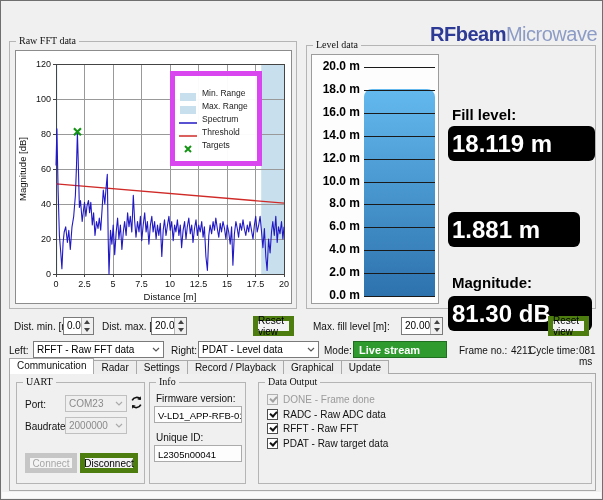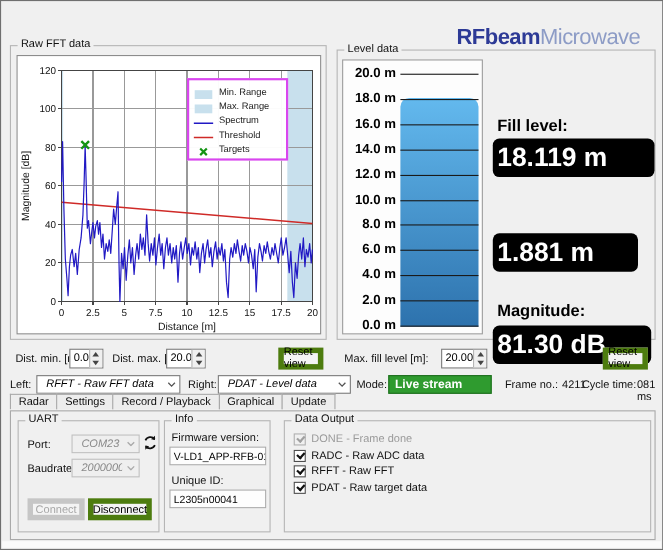--- a/index.html
+++ b/index.html
@@ -9,55 +9,55 @@
 
   
   .titlebar { position:absolute; left:0; top:0; width:601px; height:22px; background:#f0f0f0; border-bottom:1px solid #d9d9d9; display:flex; align-items:center; }
   .titlebar .app-icon { margin-left:6px; width:14px; height:14px; }
   .title-text { font-size:9px; color:#222; margin-left:6px; }
   .win-btns { margin-left:auto; display:flex; }
   .win-btn { width:30px; height:21px; display:flex; align-items:center; justify-content:center; font-size:11px; color:#444; }
 
   
   .groupbox { position:absolute; border:1px solid #b5b5b5; }
-  .groupbox > .gb-label { position:absolute; top:-7px; left:6px; background:#f0f0f0; padding:0 3px; font-size:10px; color:#111; }
+  .groupbox > .gb-label { position:absolute; top:-7px; left:6px; background:#f0f0f0; padding:0 3px; font-size:10px; color:#111;font-family:Liberation Serif, serif; }
 
   
   .chart-panel { position:absolute; left:5px; top:8px; width:277px; height:254px; background:#fff; border:1px solid #8c8c8c; }
-  .fft-legend { position:absolute; left:154px; top:20px; width:92px; background:rgba(255,255,255,0.96); border:2px solid #d946ef; padding:3px 4px; z-index:5; }
+  .fft-legend { position:absolute; left:154px; top:20px; width:92px; background:rgba(255,255,255,0.96); border:5px solid #d946ef; padding:10px 4px; z-index:5; }
   .legend-row { display:flex; align-items:center; height:13px; }
   .legend-row .sw { width:18px; height:10px; margin-right:5px; flex:0 0 18px; }
   .legend-row .lbl { font-size:8.5px; color:#222; }
 
   
   .level-inner { position:absolute; left:4px; top:8px; width:128px; height:250px; background:#fdfdfd; border:1px solid #9c9c9c; }
   .lv-tick-label { position:absolute; left:0; width:48px; text-align:right; font-size:12px; font-weight:bold; color:#000; }
   .lv-line { position:absolute; left:52px; width:71px; height:1px; background:#1a1a1a; }
   .lv-bar { position:absolute; left:52px; width:71px; border-radius:8px 8px 0 0; background:linear-gradient(to bottom,#63b9ee 0%, #4499d2 45%, #2d72ad 100%); }
 
   .readout-label { position:absolute; left:145px; font-size:15px; font-weight:bold; color:#000; }
   .readout-box { position:absolute; left:141px; height:35px; background:#000; border-radius:6px; color:#fff; font-size:24px; font-weight:bold; display:flex; align-items:center; padding-left:4px; }
 
   
-  .logo { position:absolute; top:22px; right:20px; font-size:20px; letter-spacing:-0.5px; }
+  .logo { position:absolute; top:22px; right:5px; font-size:20px; letter-spacing:-0.5px; }
   .logo .p1 { font-weight:bold; color:#2d3a96; }
   .logo .p2 { color:#8d9cc6; }
 
   
   .ctl-label { position:absolute; font-size:10px; color:#111; }
   .spinbox { position:absolute; height:18px; background:#fff; border:1px solid #7a7a7a; display:flex; }
   .spin-val { flex:1; font-size:10px; color:#000; padding:2px 0 0 3px; }
   .spin-btns { width:13px; border-left:1px solid #b5b5b5; display:flex; flex-direction:column; background:#f0f0f0; }
   .spin-btn { flex:1; display:flex; align-items:center; justify-content:center; }
   .tri-up { width:0; height:0; border-left:3px solid transparent; border-right:3px solid transparent; border-bottom:4px solid #444; }
   .tri-dn { width:0; height:0; border-left:3px solid transparent; border-right:3px solid transparent; border-top:4px solid #444; }
   .btn { position:absolute; background:#f4f4f4; border:5px solid #4d7c0f; font-size:10px; color:#000; display:flex; align-items:center; justify-content:center; }
 
   .combo { position:absolute; height:17px; background:#fff; border:1px solid #7a7a7a; display:flex; align-items:center; }
-  .combo .cb-text { flex:1; font-size:10px; color:#000; padding-left:8px; white-space:nowrap; overflow:hidden;font-style:italic; }
+  .combo .cb-text { flex:1; font-size:10px; color:#000; padding-left:3px; white-space:nowrap; overflow:hidden; }
   .combo .cb-arrow { width:15px; display:flex; align-items:center; justify-content:center; }
   .combo.disabled { background:#efefef; border-color:#c0c0c0; }
   .combo.disabled .cb-text { color:#8a8a8a; }
 
   .mode-box { position:absolute; left:352px; top:340px; width:94px; height:17px; border:1px solid #1f6e1f; color:#fff; font-weight:bold; font-size:11px; display:flex; align-items:center; padding-left:5px; }
 
   
   .tabstrip { position:absolute; left:8px; top:357px; display:flex; align-items:flex-end; z-index:3; }
   .tab { border:1px solid #a9a9a9; border-bottom:none; background:#ededed; height:14px; font-size:10px; color:#111; padding:1px 7px 0 7px; margin-right:-1px; }
   .tab.active { background:#fff; height:16px; position:relative; z-index:4; }
@@ -274,20 +274,21 @@
       </span>
   </div>
   <span class="ctl-label" style="left:323px; top:344px;">Mode:</span>
   <div class="mode-box" id="mode-box" style="background: rgb(47, 155, 47);">Live stream</div>
   <span class="ctl-label" style="left:458px; top:344px;">Frame no.:</span>
   <span class="ctl-label" style="left:510px; top:344px;">4211</span>
   <span class="ctl-label" style="left:528px; top:344px;">Cycle time:</span>
   <span class="ctl-label" style="left:578px; top:344px;">081 ms</span>
 
   <div class="tabstrip" id="tabstrip">
+      <div class="tab active">Communication</div>
       <div class="tab">Radar</div>
       <div class="tab">Settings</div>
       <div class="tab">Record / Playback</div>
       <div class="tab">Graphical</div>
       <div class="tab">Update</div>
     </div>
   <div class="tabpanel">
 
     <div class="groupbox" style="left:6px; top:8px; width:129px; height:102px;">
       <span class="gb-label">UART</span>

